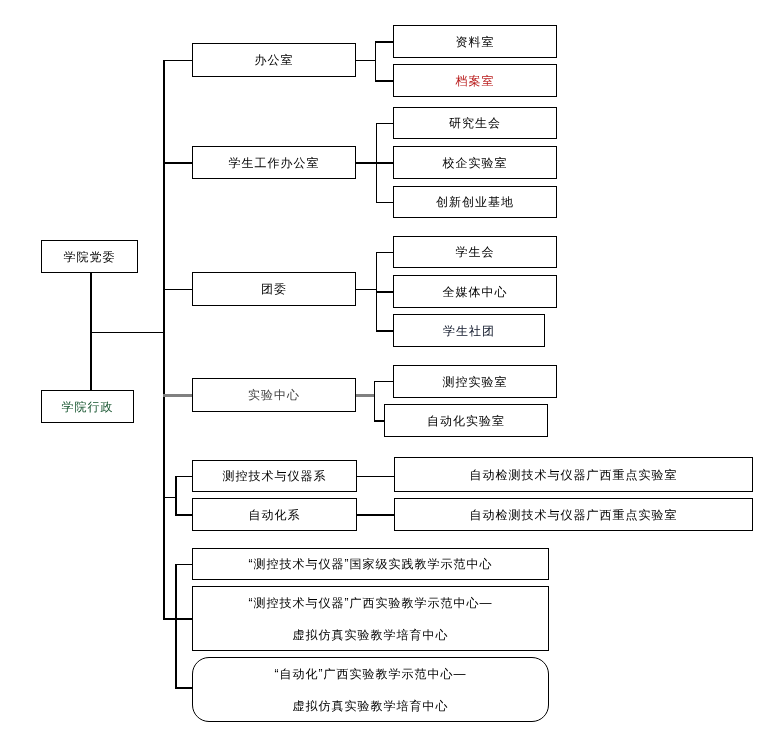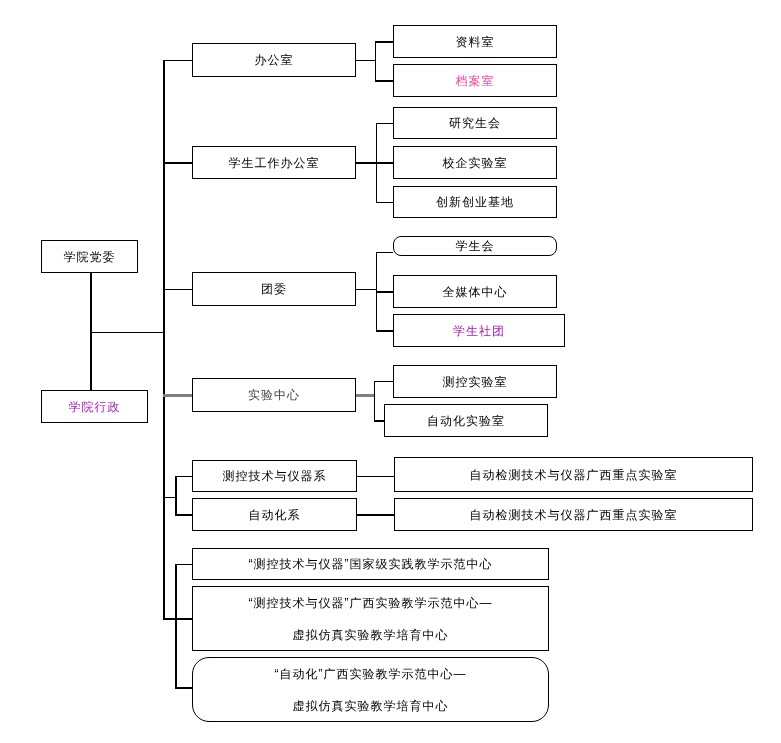--- a/index.html
+++ b/index.html
@@ -64,35 +64,35 @@
     <div class="line" style="left: 375.5px; top: 251.5px; width: 17.5px; height: 1.5px; background: rgb(0, 0, 0);"></div>
     <div class="line" style="left: 375.5px; top: 291px; width: 17.5px; height: 1.5px; background: rgb(0, 0, 0);"></div>
     <div class="line" style="left: 375.5px; top: 330px; width: 17.5px; height: 1.5px; background: rgb(0, 0, 0);"></div>
     <div class="line" style="left: 356px; top: 394px; width: 18px; height: 3px; background: rgb(128, 128, 128);"></div>
     <div class="line" style="left: 373.5px; top: 381px; width: 1.5px; height: 40px; background: rgb(0, 0, 0);"></div>
     <div class="line" style="left: 373.5px; top: 380.5px; width: 19.5px; height: 1.5px; background: rgb(0, 0, 0);"></div>
     <div class="line" style="left: 373.5px; top: 420px; width: 19.5px; height: 1.5px; background: rgb(0, 0, 0);"></div>
     <div class="line" style="left: 357px; top: 475.5px; width: 37px; height: 1.5px; background: rgb(0, 0, 0);"></div>
     <div class="line" style="left: 357px; top: 514px; width: 37px; height: 1.5px; background: rgb(0, 0, 0);"></div>
     <div class="box" style="left: 41px; top: 240px; width: 97px; height: 33px; border-color: rgb(0, 0, 0); color: rgb(0, 0, 0);"><span>学院党委</span></div>
-    <div class="box" style="left: 41px; top: 390px; width: 107px; height: 33px; border-color: rgb(0, 0, 0); color: #a21caf;"><span>学院行政</span></div>
+    <div class="box" style="left: 41px; top: 390px; width: 93px; height: 33px; border-color: rgb(0, 0, 0); color: #14532d;"><span>学院行政</span></div>
     <div class="box" style="left: 192px; top: 43px; width: 164px; height: 34px; border-color: rgb(0, 0, 0); color: rgb(0, 0, 0);"><span>办公室</span></div>
     <div class="box" style="left: 192px; top: 146px; width: 164px; height: 33px; border-color: rgb(0, 0, 0); color: rgb(0, 0, 0);"><span>学生工作办公室</span></div>
     <div class="box" style="left: 192px; top: 272px; width: 164px; height: 34px; border-color: rgb(0, 0, 0); color: rgb(0, 0, 0);"><span>团委</span></div>
     <div class="box" style="left: 192px; top: 378px; width: 164px; height: 34px; border-color: rgb(0, 0, 0); color: #404040; text-align: right;"><span>实验中心</span></div>
     <div class="box" style="left: 192px; top: 460px; width: 165px; height: 32px; border-color: rgb(0, 0, 0); color: rgb(0, 0, 0);"><span>测控技术与仪器系</span></div>
     <div class="box" style="left: 192px; top: 498px; width: 165px; height: 33px; border-color: rgb(0, 0, 0); color: rgb(0, 0, 0);"><span>自动化系</span></div>
     <div class="box" style="left: 393px; top: 25px; width: 164px; height: 33px; border-color: rgb(0, 0, 0); color: rgb(0, 0, 0);"><span>资料室</span></div>
-    <div class="box" style="left: 393px; top: 64px; width: 164px; height: 33px; border-color: rgb(0, 0, 0); color: #ec4899;"><span>档案室</span></div>
+    <div class="box" style="left: 393px; top: 64px; width: 164px; height: 33px; border-color: rgb(0, 0, 0); color: #b91c1c;"><span>档案室</span></div>
     <div class="box" style="left: 393px; top: 107px; width: 164px; height: 32px; border-color: rgb(0, 0, 0); color: rgb(0, 0, 0);"><span>研究生会</span></div>
     <div class="box" style="left: 393px; top: 146px; width: 164px; height: 33px; border-color: rgb(0, 0, 0); color: rgb(0, 0, 0);"><span>校企实验室</span></div>
     <div class="box" style="left: 393px; top: 186px; width: 164px; height: 32px; border-color: rgb(0, 0, 0); color: rgb(0, 0, 0); align-items: center;"><span>创新创业基地</span></div>
-    <div class="box" style="left: 393px; top: 236px; width: 164px; height: 20px; border-color: rgb(0, 0, 0); color: rgb(0, 0, 0); border-radius: 8px;"><span>学生会</span></div>
+    <div class="box" style="left: 393px; top: 236px; width: 164px; height: 32px; border-color: rgb(0, 0, 0); color: rgb(0, 0, 0);"><span>学生会</span></div>
     <div class="box" style="left: 393px; top: 275px; width: 164px; height: 33px; border-color: rgb(0, 0, 0); color: rgb(0, 0, 0);"><span>全媒体中心</span></div>
-    <div class="box" style="left: 393px; top: 314px; width: 172px; height: 33px; border-color: rgb(0, 0, 0); color: #a21caf;"><span>学生社团</span></div>
+    <div class="box" style="left: 393px; top: 314px; width: 152px; height: 33px; border-color: rgb(0, 0, 0); color: #0f172a;"><span>学生社团</span></div>
     <div class="box" style="left: 393px; top: 365px; width: 164px; height: 33px; border-color: rgb(0, 0, 0); color: rgb(0, 0, 0);"><span>测控实验室</span></div>
     <div class="box" style="left: 384px; top: 404px; width: 164px; height: 33px; border-color: rgb(0, 0, 0); color: rgb(0, 0, 0);"><span>自动化实验室</span></div>
     <div class="box" style="left: 394px; top: 457px; width: 359px; height: 35px; border-color: rgb(0, 0, 0); color: rgb(0, 0, 0);"><span>自动检测技术与仪器广西重点实验室</span></div>
     <div class="box" style="left: 394px; top: 498px; width: 359px; height: 33px; border-color: rgb(0, 0, 0); color: rgb(0, 0, 0);"><span>自动检测技术与仪器广西重点实验室</span></div>
     <div class="box" style="left: 192px; top: 548px; width: 357px; height: 32px; border-color: rgb(0, 0, 0); color: rgb(0, 0, 0);"><span>“测控技术与仪器”国家级实践教学示范中心</span></div>
     <div class="box" style="left: 192px; top: 586px; width: 357px; height: 65px; border-color: rgb(0, 0, 0); color: rgb(0, 0, 0);"><span>“测控技术与仪器”广西实验教学示范中心—
 虚拟仿真实验教学培育中心</span></div>
     <div class="box" style="left: 192px; top: 657px; width: 357px; height: 65px; border-color: rgb(0, 0, 0); color: rgb(0, 0, 0); border-radius: 17px;"><span>“自动化”广西实验教学示范中心—
 虚拟仿真实验教学培育中心</span></div>
   </div>

